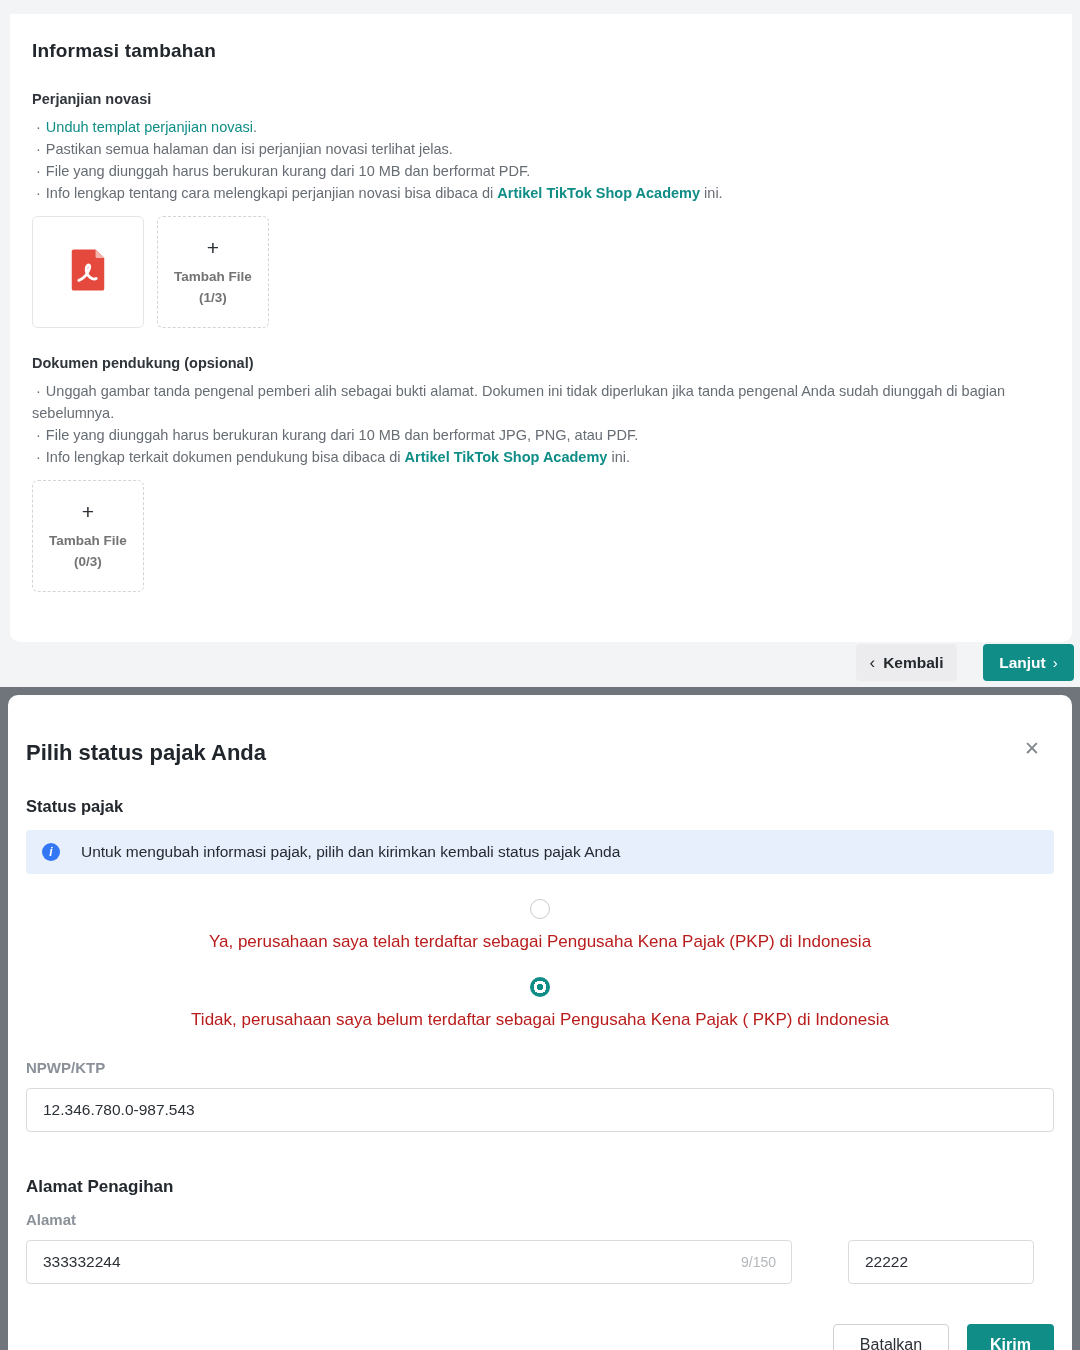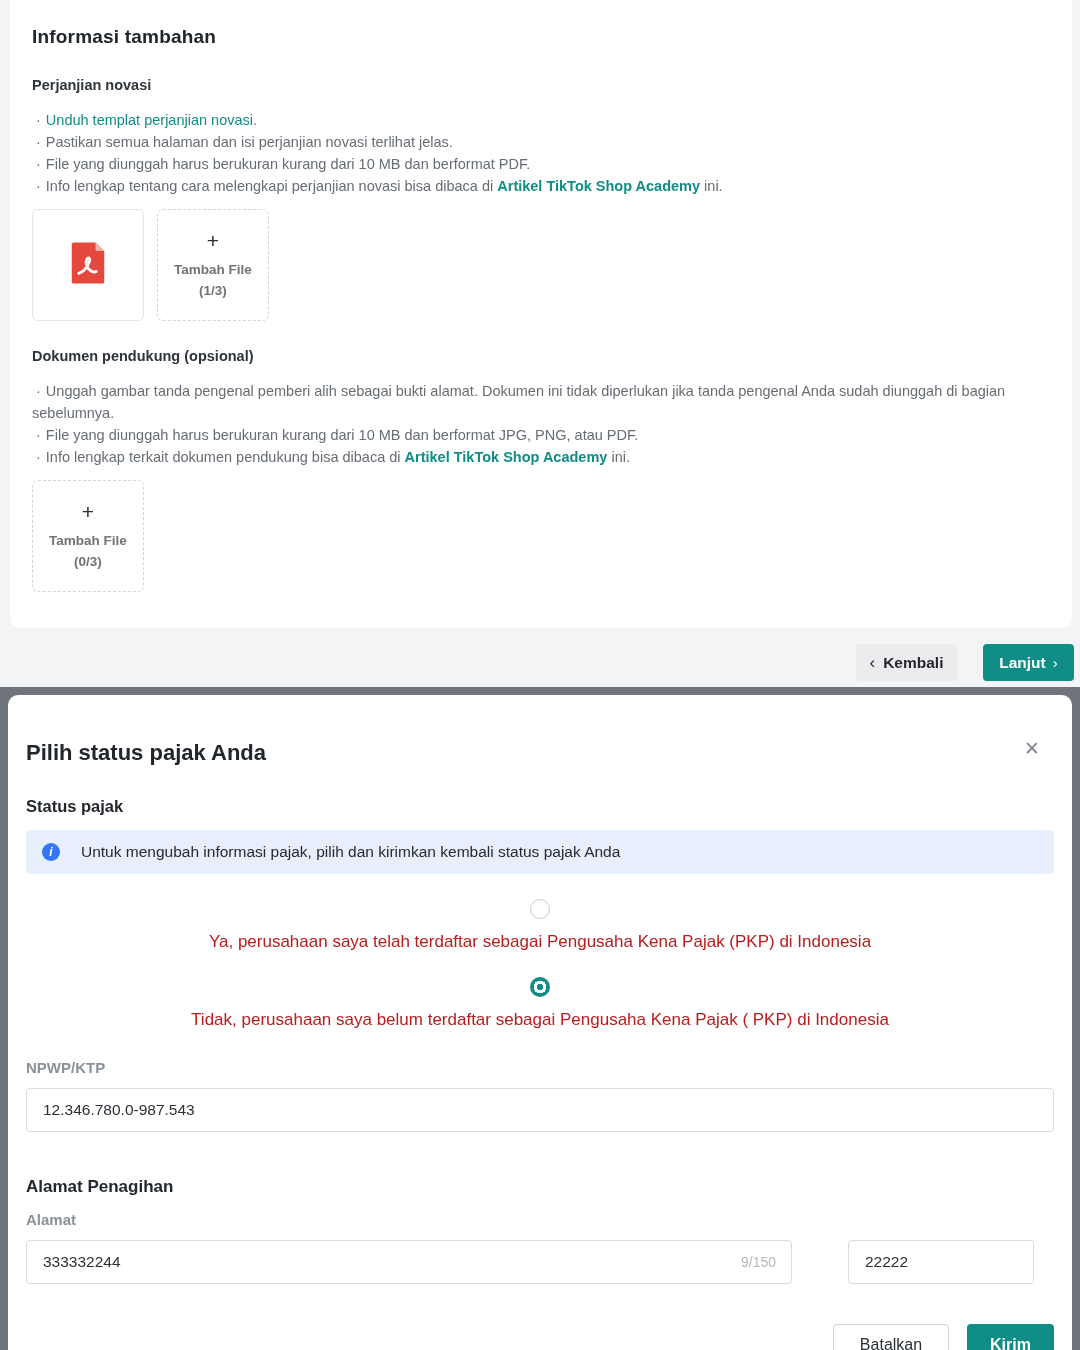--- a/index.html
+++ b/index.html
@@ -1,24 +1,24 @@
 <!DOCTYPE html>
 <html><head>
 <meta charset="utf-8">
 <style>
   * { margin:0; padding:0; box-sizing:border-box; }
   html,body { width:1080px; height:1350px; overflow:hidden; }
   body { font-family:"Liberation Sans","DejaVu Sans",sans-serif; background:#f3f4f5; position:relative; }
 
   
-  .top-card { position:absolute; left:10px; top:0; width:1062px; height:628px;
+  .top-card { position:absolute; left:10px; top:14px; width:1062px; height:628px;
               background:#fff; border-radius:0 0 10px 10px; padding:26px 26px 0 22px; }
   .page-title { font-size:19px; font-weight:700; color:#21262c; letter-spacing:.2px; }
   .sub-title { font-size:14.5px; font-weight:700; color:#30353b; margin-top:29px; }
-  .bullets { margin-top:16px; font-size:14.5px; color:#676d74; line-height:22px; }
+  .bullets { margin-top:9px; font-size:14.5px; color:#676d74; line-height:22px; }
   .bullet .dot { margin:0 5px 0 4px; }
   .link { color:#0F8D86; text-decoration:none; cursor:pointer; }
   .link.bold { font-weight:700; }
 
   .tiles { display:flex; gap:13px; margin-top:12px; }
   .tile { width:112px; height:112px; border-radius:6px; display:flex; flex-direction:column;
           align-items:center; justify-content:center; background:#fff; cursor:pointer; }
   .tile.solid { border:1px solid #e3e5e7; }
   .tile.dashed { border:1px dashed #d2d5d8; }
   .plus { font-size:21px; color:#2c3137; line-height:22px; margin-bottom:7px; font-weight:400; }

